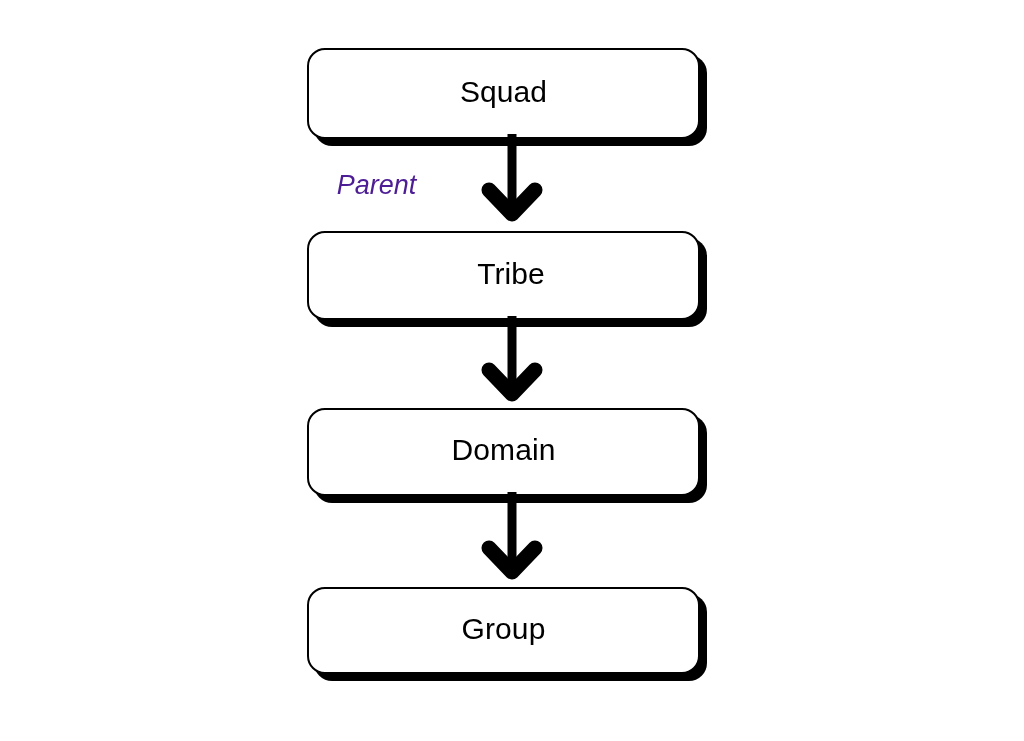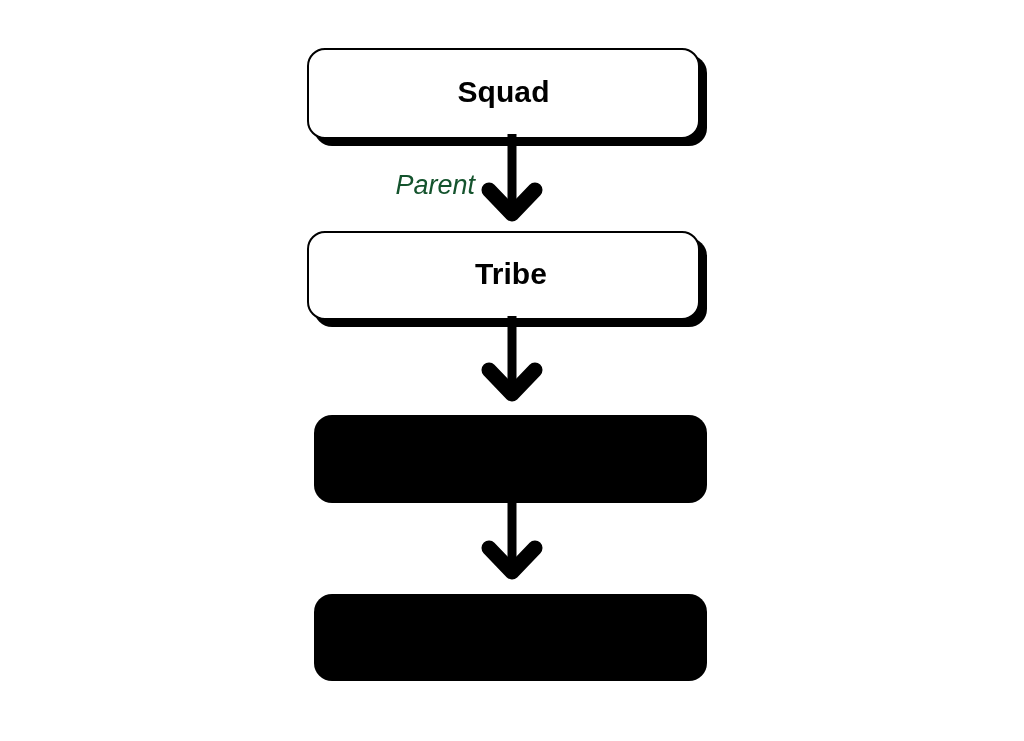--- a/index.html
+++ b/index.html
@@ -32,42 +32,42 @@
   }
   .node-shadow {
     position: absolute;
     box-sizing: border-box;
     background: #000000;
     border-radius: 18px;
     z-index: 2;
   }
   .node-label {
     font-size: 30px;
-    font-weight: bold;
+    font-weight: normal;
     color: #000000;
     letter-spacing: 0.1px;
     line-height: 1;
     position: relative;
     top: -2px;
     white-space: nowrap;
   }
   .edge {
     position: absolute;
     z-index: 4;
     overflow: visible;
   }
   .edge-label {
     position: absolute;
     font-size: 27px;
     font-style: italic;
     font-weight: normal;
-    color: #14532d;
+    color: #4c1d95;
     line-height: 1;
     white-space: nowrap;
-    text-align: right;
+    text-align: center;
     z-index: 5;
   }
 </style>
 </head>
 <body>
 
 <div id="canvas">
 
   <div class="node-shadow" style="left:314px; top:55px; width:393px; height:91px;"></div>
   <div class="node" style="left:307px; top:48px; width:393px; height:91px;">
@@ -84,21 +84,27 @@
   <div class="node" style="left:307px; top:231px; width:393px; height:89px;padding-left:15px;">
     <span class="node-label">Tribe</span>
   </div>
 
   <svg class="edge" style="left:472px; top:316px;" width="80" height="94" viewBox="0 0 80 94">
     <line x1="40" y1="0" x2="40" y2="68" stroke="#000000" stroke-width="9" stroke-linecap="butt"></line>
     <path d="M 17 54 L 40 78 L 63 54" fill="none" stroke="#000000" stroke-width="15" stroke-linecap="round" stroke-linejoin="round"></path>
   </svg>
 
   <div class="node-shadow" style="left:314px; top:415px; width:393px; height:88px;"></div>
+  <div class="node" style="left:307px; top:408px; width:393px; height:88px;">
+    <span class="node-label">Domain</span>
+  </div>
 
   <svg class="edge" style="left:472px; top:492px;" width="80" height="96" viewBox="0 0 80 96">
     <line x1="40" y1="0" x2="40" y2="70" stroke="#000000" stroke-width="9" stroke-linecap="butt"></line>
     <path d="M 17 56 L 40 80 L 63 56" fill="none" stroke="#000000" stroke-width="15" stroke-linecap="round" stroke-linejoin="round"></path>
   </svg>
 
   <div class="node-shadow" style="left:314px; top:594px; width:393px; height:87px;"></div>
+  <div class="node" style="left:307px; top:587px; width:393px; height:87px;">
+    <span class="node-label">Group</span>
+  </div>
 
 </div>
 
 </body></html>

